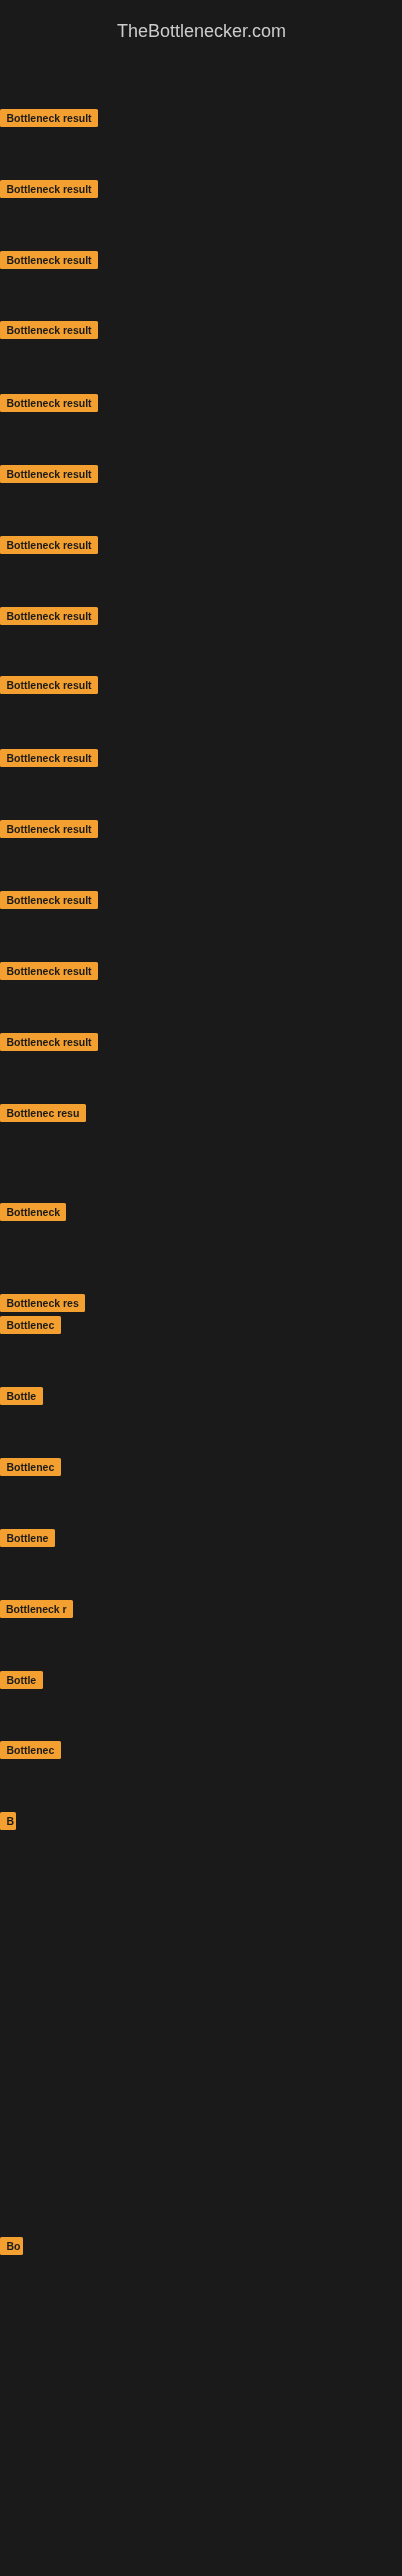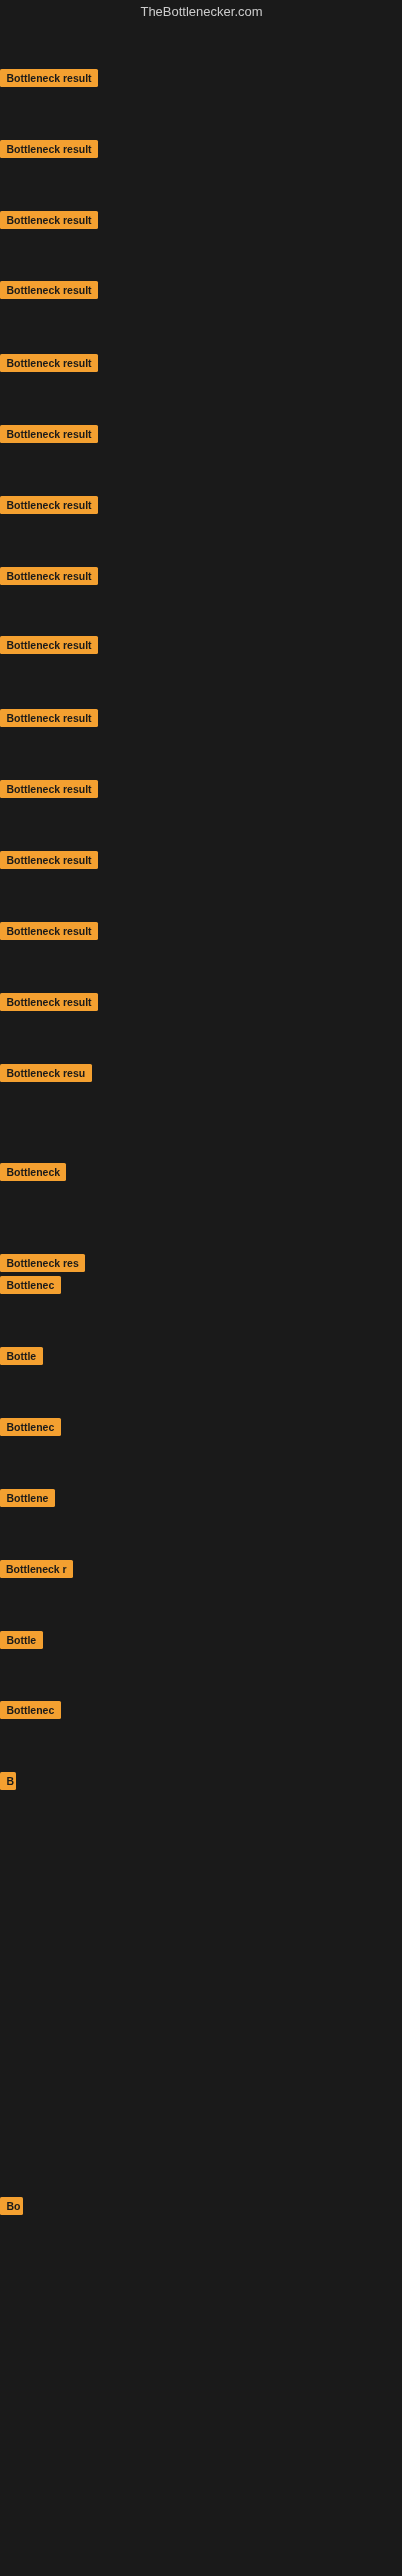--- a/index.html
+++ b/index.html
@@ -12,22 +12,22 @@
       width: 403px;
       min-height: 2576px;
       background-color: #1a1a1a;
       font-family: Arial, sans-serif;
       position: relative;
     }
 
     .site-title {
       text-align: center;
       color: #cccccc;
-      font-size: 13px;
-      padding: 4px 0;
+      font-size: 18px;
+      padding: 21px 0;
       background-color: #1a1a1a;
     }
 
     .bottleneck-item {
       position: absolute;
       left: 0;
     }
 
     .bottleneck-badge {
       background-color: #f4a030;
@@ -56,21 +56,21 @@
     <div class="bottleneck-item" style="top: 331px; left: 0px;"><span class="bottleneck-badge" style="max-width: 148px;">Bottleneck result</span></div>
     <div class="bottleneck-item" style="top: 402px; left: 0px;"><span class="bottleneck-badge" style="max-width: 147px;">Bottleneck result</span></div>
     <div class="bottleneck-item" style="top: 473px; left: 0px;"><span class="bottleneck-badge" style="max-width: 148px;">Bottleneck result</span></div>
     <div class="bottleneck-item" style="top: 544px; left: 0px;"><span class="bottleneck-badge" style="max-width: 147px;">Bottleneck result</span></div>
     <div class="bottleneck-item" style="top: 613px; left: 0px;"><span class="bottleneck-badge" style="max-width: 144px;">Bottleneck result</span></div>
     <div class="bottleneck-item" style="top: 686px; left: 0px;"><span class="bottleneck-badge" style="max-width: 144px;">Bottleneck result</span></div>
     <div class="bottleneck-item" style="top: 757px; left: 0px;"><span class="bottleneck-badge" style="max-width: 141px;">Bottleneck result</span></div>
     <div class="bottleneck-item" style="top: 828px; left: 0px;"><span class="bottleneck-badge" style="max-width: 135px;">Bottleneck result</span></div>
     <div class="bottleneck-item" style="top: 899px; left: 0px;"><span class="bottleneck-badge" style="max-width: 136px;">Bottleneck result</span></div>
     <div class="bottleneck-item" style="top: 970px; left: 0px;"><span class="bottleneck-badge" style="max-width: 133px;">Bottleneck result</span></div>
-    <div class="bottleneck-item" style="top: 1041px; left: 0px;"><span class="bottleneck-badge" style="max-width: 121px;">Bottleneck resu</span></div>
+    <div class="bottleneck-item" style="top: 1041px; left: 0px;"><span class="bottleneck-badge" style="max-width: 121px;">Bottlenec resu</span></div>
     <div class="bottleneck-item" style="top: 1140px; left: 0px;"><span class="bottleneck-badge" style="max-width: 81px;">Bottleneck</span></div>
     <div class="bottleneck-item" style="top: 1183px; left: 0px;"><span class="bottleneck-badge" style="max-width: 105px; margin-top: 48px;">Bottleneck res</span></div>
     <div class="bottleneck-item" style="top: 1253px; left: 0px;"><span class="bottleneck-badge" style="max-width: 72px;">Bottlenec</span></div>
     <div class="bottleneck-item" style="top: 1324px; left: 0px;"><span class="bottleneck-badge" style="max-width: 55px;">Bottle</span></div>
     <div class="bottleneck-item" style="top: 1395px; left: 0px;"><span class="bottleneck-badge" style="max-width: 72px;">Bottlenec</span></div>
     <div class="bottleneck-item" style="top: 1466px; left: 0px;"><span class="bottleneck-badge" style="max-width: 66px;">Bottlene</span></div>
     <div class="bottleneck-item" style="top: 1537px; left: 0px;"><span class="bottleneck-badge" style="max-width: 89px; padding-left: 6px;">Bottleneck r</span></div>
     <div class="bottleneck-item" style="top: 1608px; left: 0px;"><span class="bottleneck-badge" style="max-width: 55px;">Bottle</span></div>
     <div class="bottleneck-item" style="top: 1678px; left: 0px;"><span class="bottleneck-badge" style="max-width: 72px;">Bottlenec</span></div>
     <div class="bottleneck-item" style="top: 1749px; left: 0px;"><span class="bottleneck-badge" style="max-width: 16px;">B</span></div>

